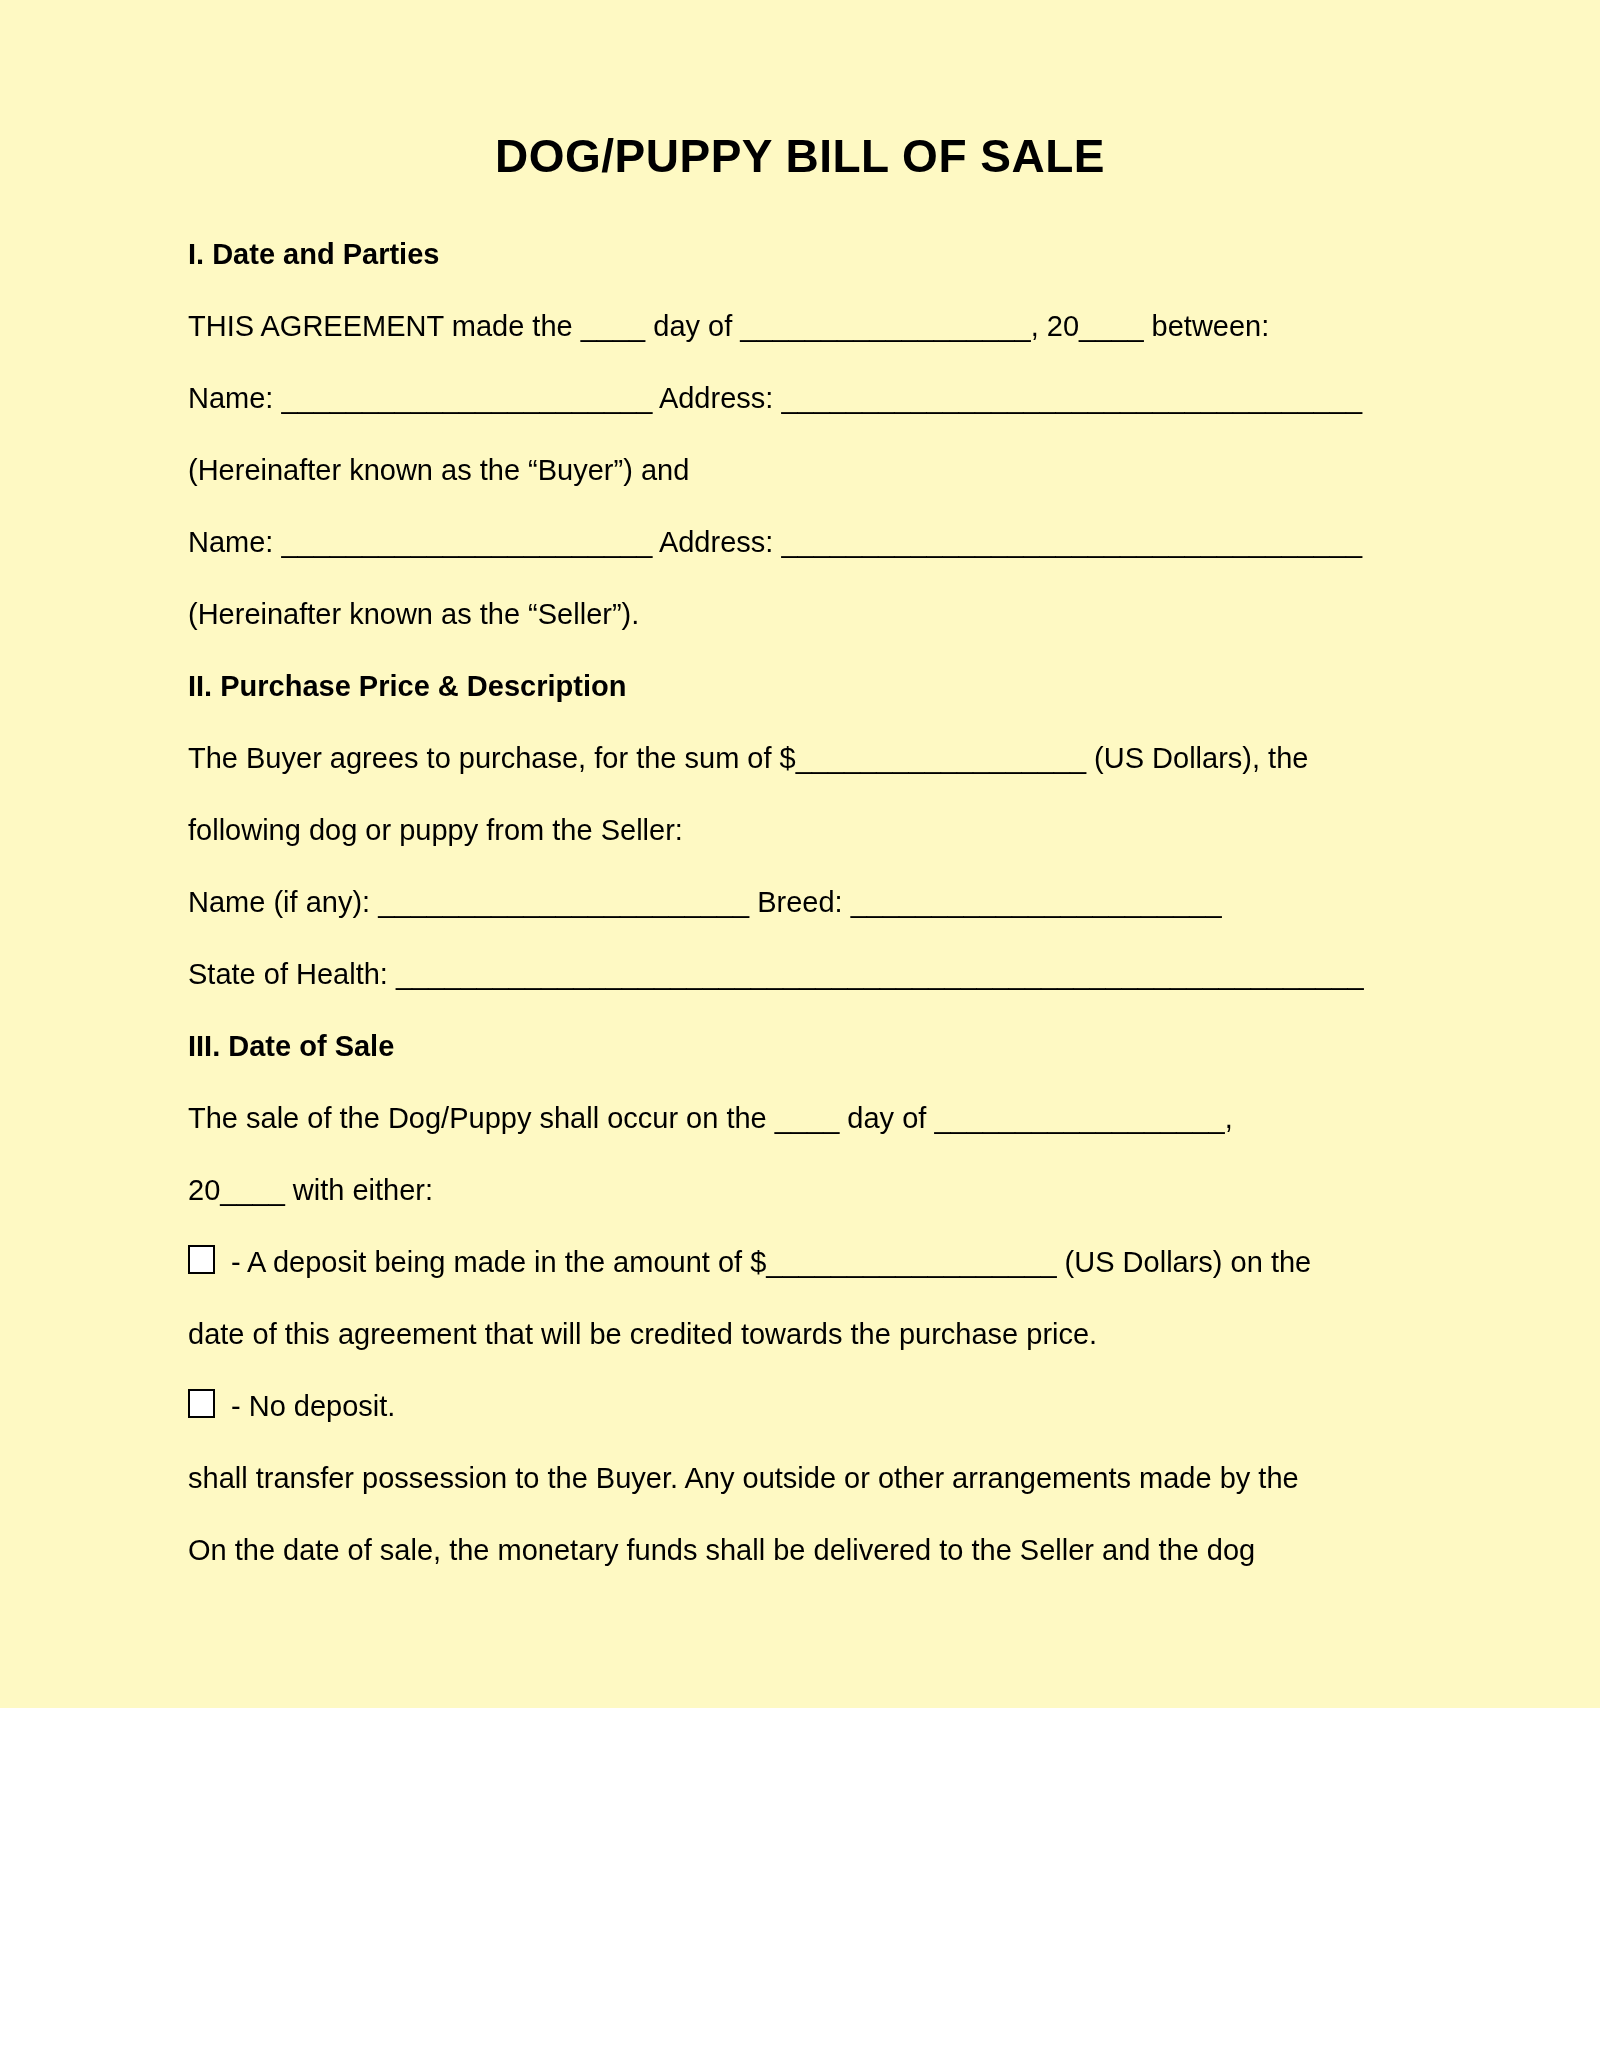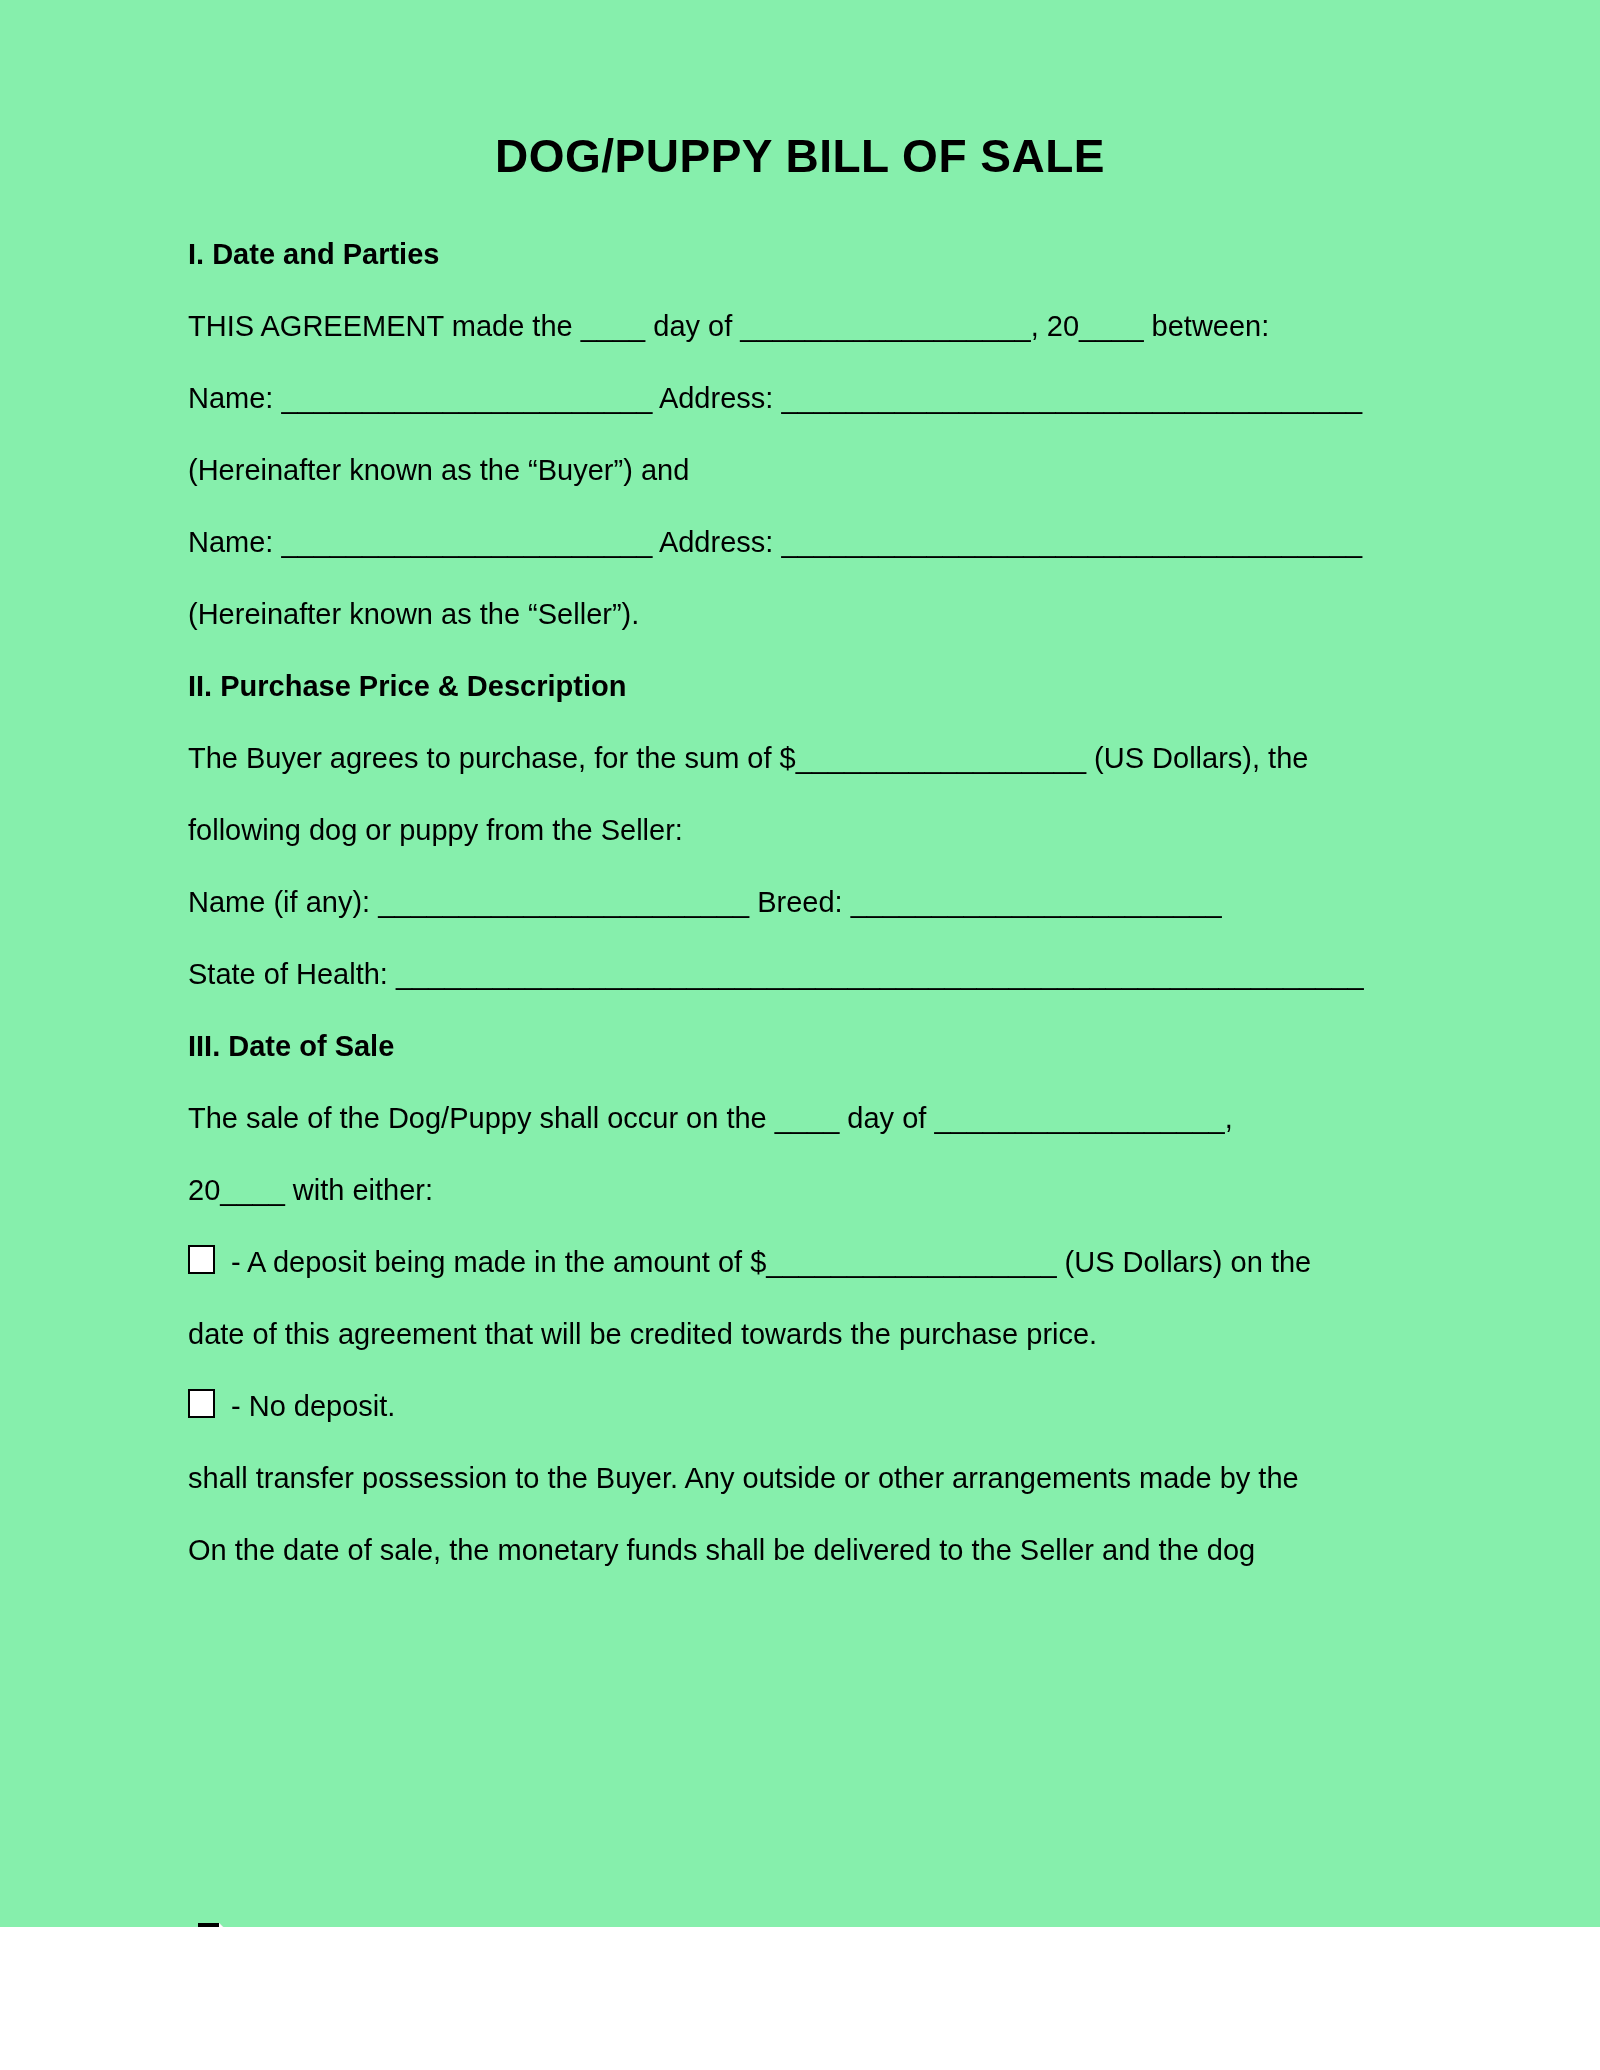--- a/index.html
+++ b/index.html
@@ -3,22 +3,22 @@
 <meta charset="utf-8">
 <style>
   html, body {
     margin: 0;
     padding: 0;
     background: #ffffff;
   }
   .page {
     position: relative;
     width: 1600px;
-    height: 1927px;
-    background: #86efac;
+    height: 1708px;
+    background: #fef9c3;
     font-family: "Liberation Sans", sans-serif;
     color: #000000;
     overflow: hidden;
   }
   .doc {
     position: absolute;
     left: 188px;
     top: 120px;
     width: 1224px;
   }

